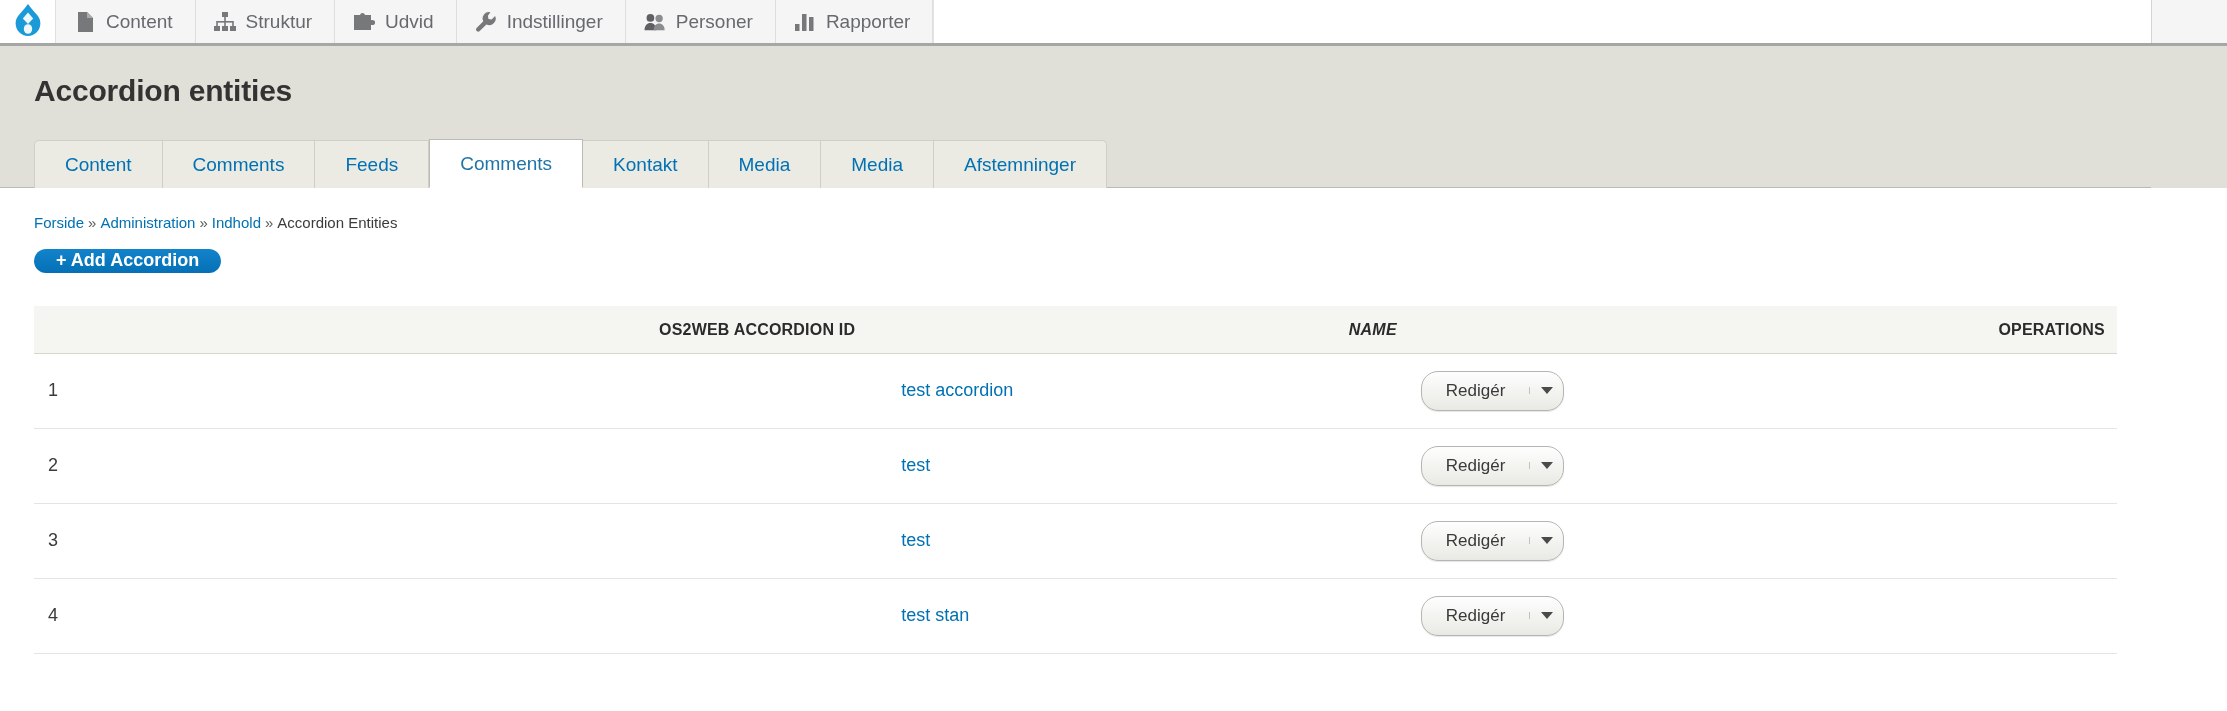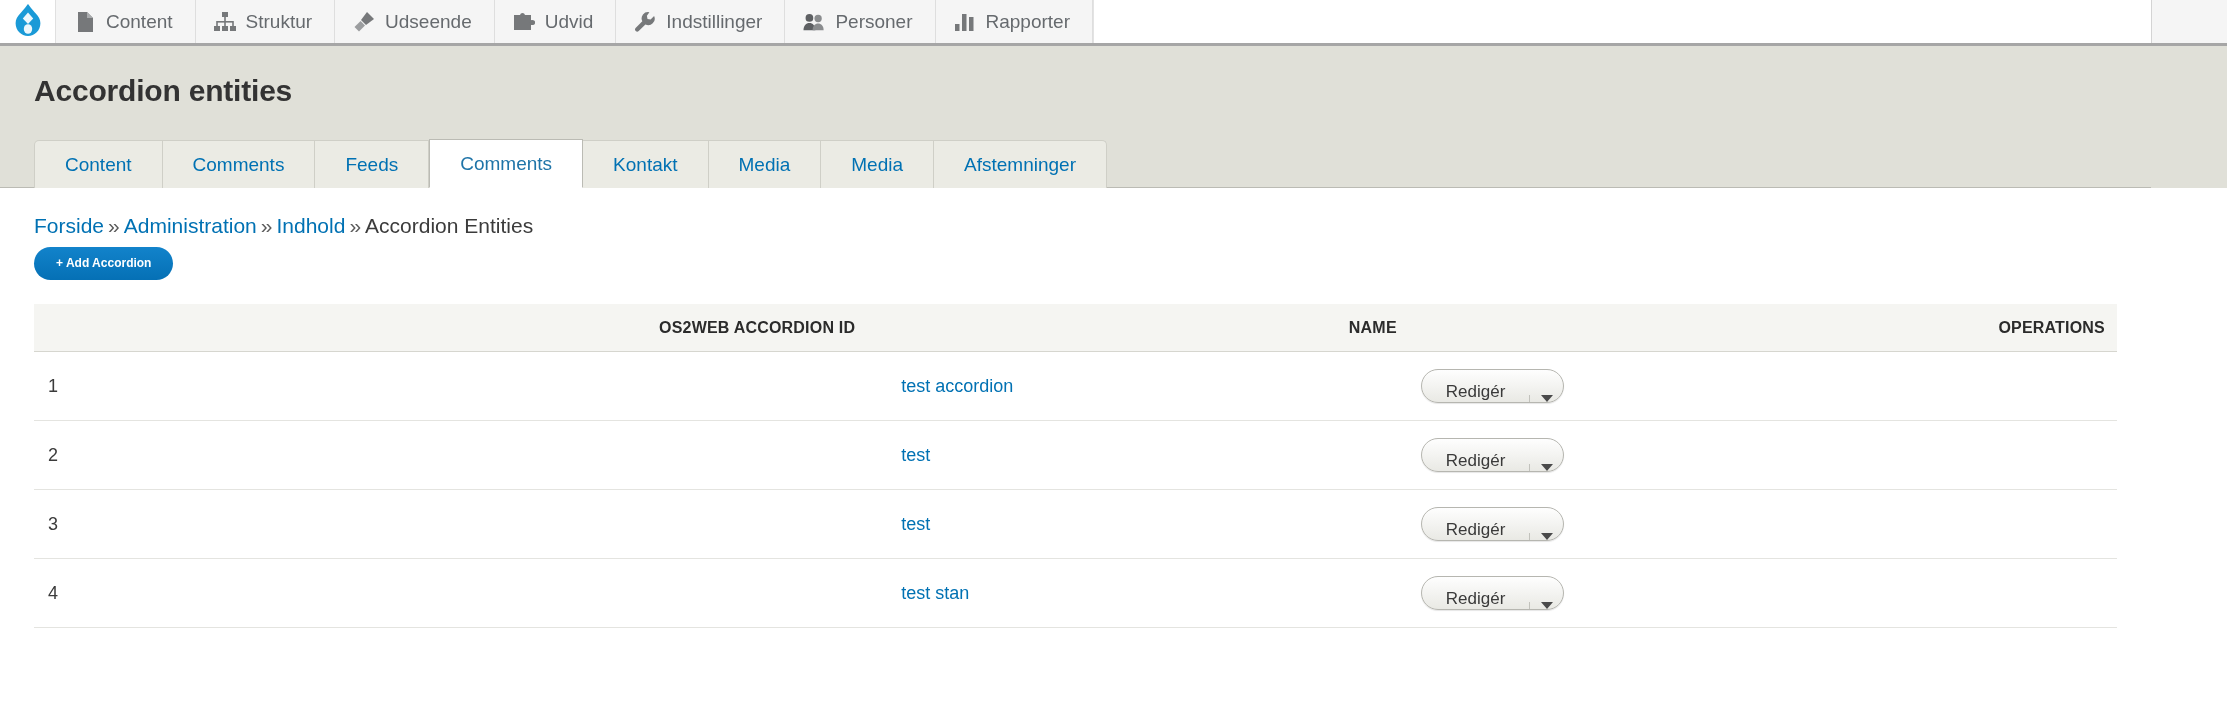--- a/index.html
+++ b/index.html
@@ -111,87 +111,87 @@
   }
 
   
   .content {
     background: #ffffff;
     padding: 0 76px 0 0;
   }
   .content-inner { padding: 26px 34px 0 34px; }
 
   .breadcrumb {
-    font-size: 21px;
+    font-size: 15px;
     color: #3b3b3b;
-    margin-bottom: 9px;
+    margin-bottom: 18px;
   }
   .breadcrumb a { color: #0071b3; text-decoration: none; }
   .breadcrumb .sep { color: #5a5a5a; padding: 0 4px; }
 
   .action-btn {
     display: inline-block;
     background: #0678be;
     background: linear-gradient(#1283cb, #0570b5);
     color: #ffffff;
-    font-size: 12px;
+    font-size: 18px;
     font-weight: bold;
     border: none;
     border-radius: 20px;
-    padding: 10px 22px;
+    padding: 2px 22px;
     cursor: pointer;
     line-height: 1.1;
-    margin-bottom: 24px;
+    margin-bottom: 33px;
   }
 
   
   table.entity-table {
     width: 100%;
     border-collapse: collapse;
     font-size: 18px;
   }
   table.entity-table thead th {
     text-align: right;
     background: #f5f5f2;
     color: #2b2b2b;
     font-size: 16px;
     font-weight: bold;
     letter-spacing: 0.2px;
     padding: 15px 12px 14px 12px;
     border-bottom: 1px solid #d6d6cf;
     white-space: nowrap;
   }
   table.entity-table thead th.col-id   { width: 40%; padding-left: 14px; }
-  table.entity-table thead th.col-name { width: 26%; }
+  table.entity-table thead th.col-name { width: 26%; font-style: italic; }
   table.entity-table thead th.col-ops  { width: 34%; }
   table.entity-table tbody td {
     padding: 17px 12px 17px 12px;
     border-bottom: 1px solid #e4e4e0;
     color: #3b3b3b;
     vertical-align: middle;
   }
   table.entity-table tbody td.cell-id { padding-left: 14px; }
   table.entity-table tbody tr:last-child td { border-bottom: 1px solid #e4e4e0; }
   table.entity-table a.name-link {
     color: #0071b3;
     text-decoration: none;
     font-size: 18px;
     margin-left: 22px;
   }
 
   
   .dropbutton {
     display: inline-flex;
-    align-items: flex-end;
+    align-items: center;
     border: 1px solid #b6b6b0;
     border-radius: 17px;
     background: linear-gradient(#fefefe, #e9e9e4);
     overflow: hidden;
     box-shadow: 0 1px 1px rgba(0,0,0,0.10);
-    height: 34px;
+    height: 40px;
   }
   .dropbutton .db-main {
     padding: 0 24px;
     display: flex;
     align-items: center;
     font-size: 17px;
     color: #3a3a3a;
     cursor: pointer;
     background: transparent;
     border: none;
@@ -249,29 +249,20 @@
           <rect x="10.2" y="5" width="1.6" height="5" fill="#76787a"></rect>
           <rect x="3" y="9" width="16" height="1.6" fill="#76787a"></rect>
           <rect x="2.2" y="9" width="1.6" height="5" fill="#76787a"></rect>
           <rect x="10.2" y="9" width="1.6" height="5" fill="#76787a"></rect>
           <rect x="18.2" y="9" width="1.6" height="5" fill="#76787a"></rect>
         </svg>
       </span>
       <span>Struktur</span>
     </div>
 
-    <div class="toolbar-item">
-      <span class="ticon">
-        <svg width="22" height="22" viewBox="0 0 22 22" aria-hidden="true">
-          <path d="M14 1 L21 8 L13 14 L8 9 Z" fill="#76787a"></path>
-          <path d="M7.6 10 L12 14.4 L6 20.5 L1.5 16 Z" fill="#9b9d9f"></path>
-        </svg>
-      </span>
-      <span>Udseende</span>
-    </div>
 
     <div class="toolbar-item">
       <span class="ticon">
         <svg width="22" height="20" viewBox="0 0 22 20" aria-hidden="true">
           <path d="M1 3 H7 A2.6 2.6 0 0 1 12 3 H18 V8 A2.6 2.6 0 0 1 18 13 V18 H1 Z" fill="#76787a"></path>
           <circle cx="19.5" cy="10.5" r="2.6" fill="#76787a"></circle>
         </svg>
       </span>
       <span>Udvid</span>
     </div>

